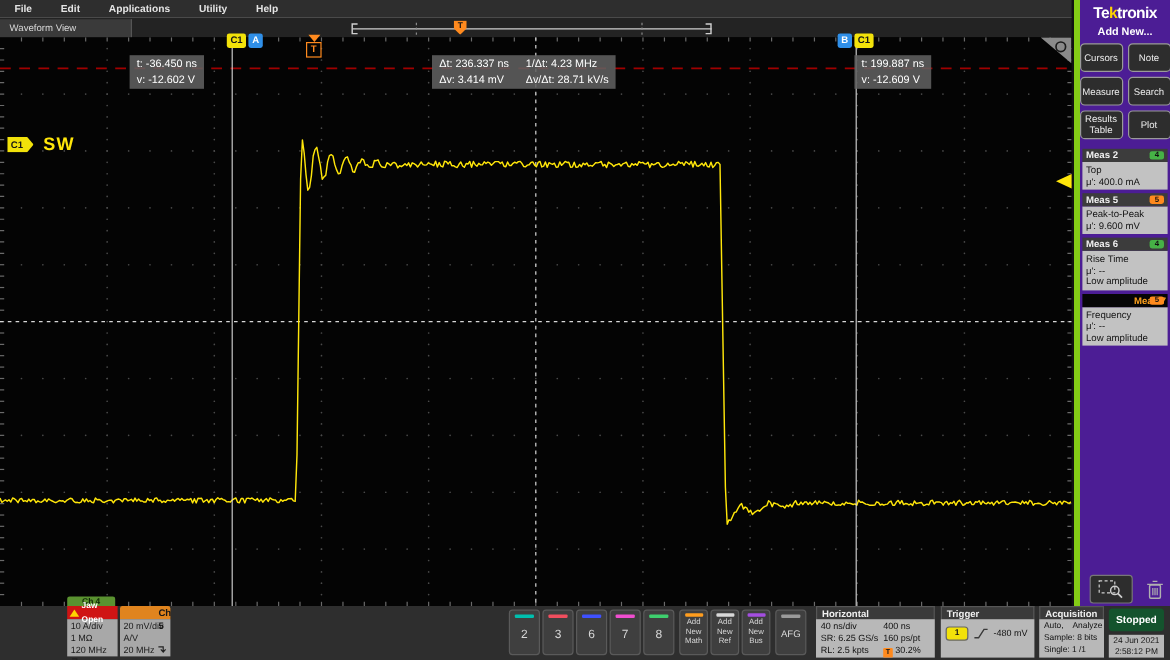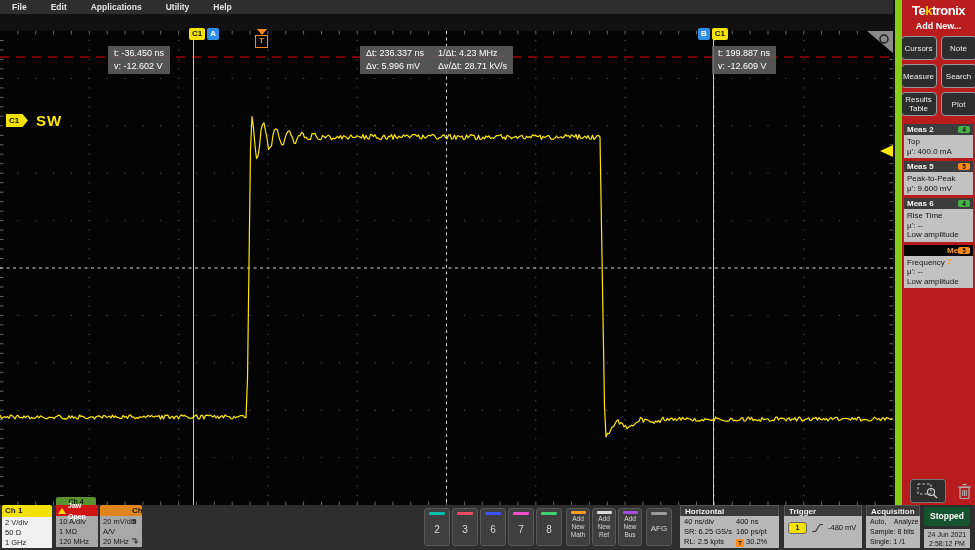--- a/index.html
+++ b/index.html
@@ -38,22 +38,22 @@
                   color:#ff8a1e;font-size:8px;font-weight:bold;line-height:10px;text-align:center;}
   #sw-label{position:absolute;left:6px;top:81px;display:flex;align-items:center;gap:8px;}
   #sw-tag{width:22px;height:13px;background:#f2e20a;clip-path:polygon(0 0,75% 0,100% 50%,75% 100%,0 100%);
           color:#161616;font-size:8px;font-weight:bold;line-height:13px;text-align:left;padding-left:3px;box-sizing:border-box;}
   #sw-text{color:#ffe60a;font-size:15px;font-weight:bold;letter-spacing:1px;}
   #trig-level-arrow{position:absolute;right:0;width:0;height:0;border-top:6px solid transparent;
           border-bottom:6px solid transparent;border-right:13px solid #ffe60a;}
   #corner-zoom{position:absolute;right:0;top:0;width:26px;height:22px;background:#8a8a8a;
           clip-path:polygon(0 0,100% 0,100% 100%);}
   
-  #sidebar{position:absolute;left:895px;top:0;width:80px;height:505px;background:#b91c1c;
-           border-left:7px solid #84cc16;box-sizing:border-box;}
+  #sidebar{position:absolute;left:895px;top:0;width:80px;height:505px;background:#4c1d95;
+           border-left:5px solid #84cc16;box-sizing:border-box;}
   #logo{margin-top:3px;text-align:center;font-size:13px;font-weight:bold;color:#fff;letter-spacing:-.5px;}
   #logo .accent{color:#ffd400;}
   #add-new{margin-top:3px;text-align:center;font-size:9px;font-weight:bold;color:#fff;}
   #side-buttons{display:grid;grid-template-columns:36px 36px;gap:4px;justify-content:center;margin-top:5px;}
   .side-btn{background:#2d2d2d;border:1px solid #9a9a9a;border-radius:4px;color:#ececec;
             font-size:8px;text-align:center;display:flex;align-items:center;justify-content:center;
             min-height:20px;line-height:9px;padding:1px;}
   #meas-list{margin-top:8px;}
   .meas{margin:0 2px 3px 2px;}
   .meas-head{position:relative;height:11px;background:#3c3c3c;color:#f2f2f2;font-size:8px;
@@ -112,20 +112,31 @@
 <div id="screen">
 
   <div id="menubar">
     <span class="menu-item">File</span>
     <span class="menu-item">Edit</span>
     <span class="menu-item">Applications</span>
     <span class="menu-item">Utility</span>
     <span class="menu-item">Help</span>
   </div>
 
+  <div id="tabbar">
+    <div id="wave-tab">Waveform View</div>
+    <svg id="recordview" width="312" height="15">
+      <line x1="4" y1="8" x2="303" y2="8" stroke="#cfcfcf" stroke-width="1"></line>
+      <path d="M8,4 h-4.5 v8 h4.5" fill="none" stroke="#cfcfcf" stroke-width="1.2"></path>
+      <path d="M298,4 h4.5 v8 h-4.5" fill="none" stroke="#cfcfcf" stroke-width="1.2"></path>
+      <line x1="57" y1="3" x2="57" y2="13" stroke="#8a8a8a" stroke-dasharray="2 2"></line>
+      <line x1="245" y1="3" x2="245" y2="13" stroke="#8a8a8a" stroke-dasharray="2 2"></line>
+    </svg>
+    <div id="rv-marker">T</div>
+  </div>
 
   <div id="plot">
     <svg id="plot-svg" width="893" height="474">
         <circle cx="17.9" cy="47.4" r="0.7" fill="#4a4a4a"></circle>
         <circle cx="35.7" cy="47.4" r="0.7" fill="#4a4a4a"></circle>
         <circle cx="53.6" cy="47.4" r="0.7" fill="#4a4a4a"></circle>
         <circle cx="71.4" cy="47.4" r="0.7" fill="#4a4a4a"></circle>
         <circle cx="89.3" cy="47.4" r="0.7" fill="#4a4a4a"></circle>
         <circle cx="107.2" cy="47.4" r="0.7" fill="#4a4a4a"></circle>
         <circle cx="125.0" cy="47.4" r="0.7" fill="#4a4a4a"></circle>
@@ -1121,21 +1132,21 @@
     </div>
 
     <div class="readout" id="cursor-a-readout" style="left:108px;top:15px;">
       <div>t: -36.450 ns</div>
       <div>v: -12.602 V</div>
     </div>
     <div class="readout" id="delta-readout" style="left:360px;top:15px;">
       <div id="delta-box">
         <div>
           <div>Δt: 236.337 ns</div>
-          <div>Δv: 5.996 mV</div>
+          <div>Δv: 3.414 mV</div>
         </div>
         <div>
           <div>1/Δt: 4.23 MHz</div>
           <div>Δv/Δt: 28.71 kV/s</div>
         </div>
       </div>
     </div>
     <div class="readout" id="cursor-b-readout" style="left:712px;top:15px;">
       <div>t: 199.887 ns</div>
       <div>v: -12.609 V</div>
@@ -1228,28 +1239,20 @@
           <line x1="5.7" y1="7" x2="5.7" y2="13" stroke="#b0b0b0" stroke-width="1"></line>
           <line x1="7.5" y1="7" x2="7.5" y2="13" stroke="#b0b0b0" stroke-width="1"></line>
           <line x1="9.3" y1="7" x2="9.3" y2="13" stroke="#b0b0b0" stroke-width="1"></line>
         </svg>
       </div>
     </div>
   </div>
 
   <div id="bottombar">
 
-    <div class="chbadge" style="left:2px;width:50px;">
-      <div class="head" style="background-color: rgb(242, 226, 10);">Ch 1</div>
-      <div class="body body-light">
-        <div>2 V/div</div>
-        <div>50 Ω</div>
-        <div>1 GHz</div>
-      </div>
-    </div>
 
     <div id="ch4-tab" style="background-color: rgb(90, 146, 48);">Ch 4</div>
     <div class="chbadge" style="left:56px;width:42px;">
       <div id="ch4-warn">
         <span class="warn-tri"></span>
         <span>Jaw Open</span>
       </div>
       <div class="body body-gray">
         <div>10 A/div</div>
         <div>1 MΩ</div>

